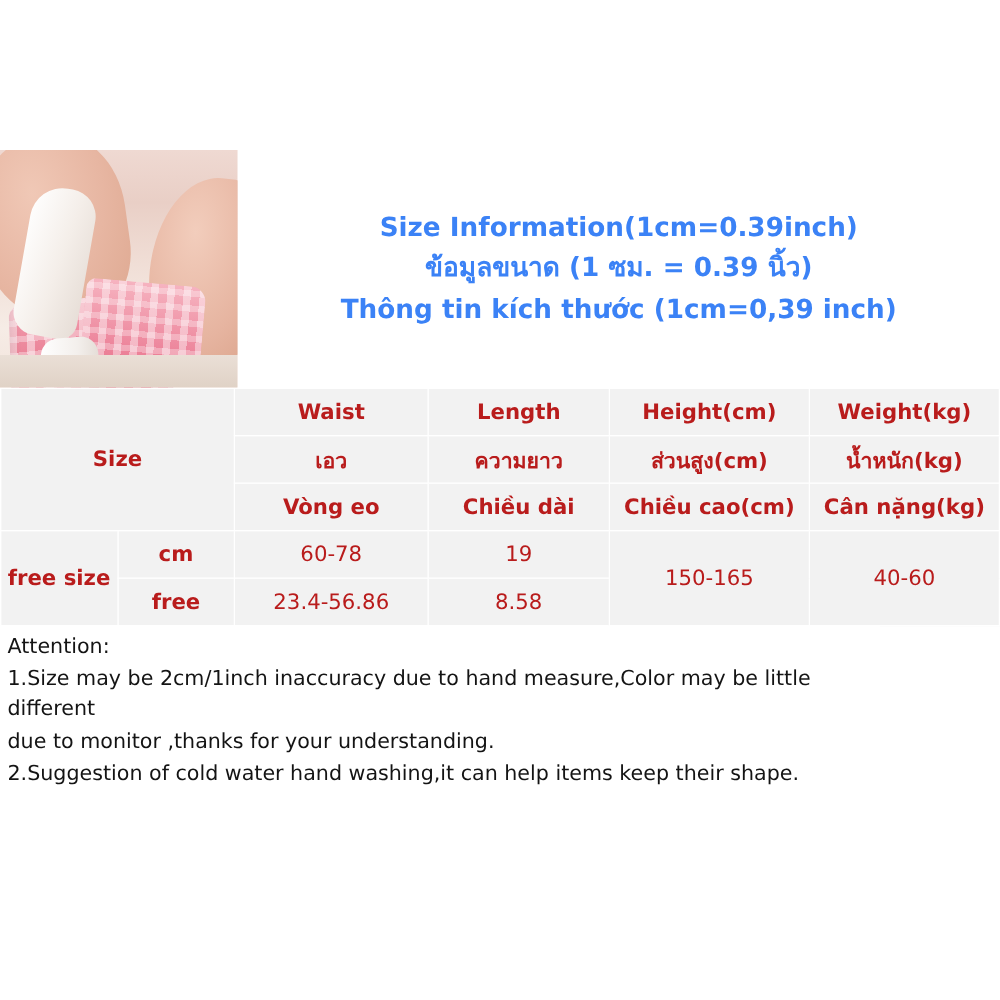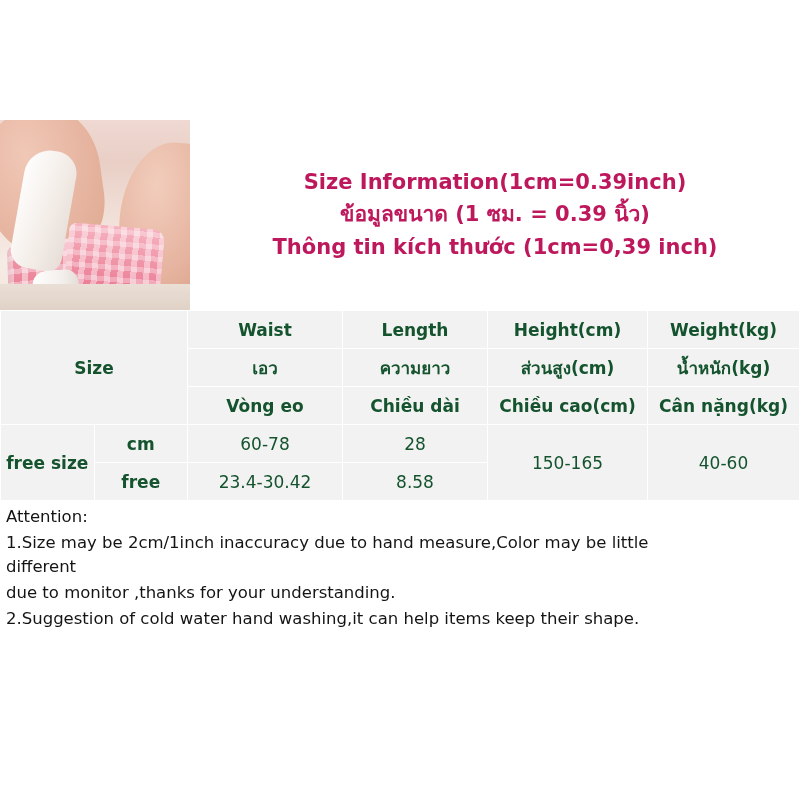--- a/index.html
+++ b/index.html
@@ -117,38 +117,38 @@
     flex-direction: column;
     align-items: center;
     justify-content: center;
     gap: 7px;
     padding: 0 12px;
     box-sizing: border-box;
   }
   .title-line {
     font-weight: bold;
     font-size: 21px;
-    color: #be185d;
+    color: #3b82f6;
     text-align: center;
     white-space: nowrap;
     line-height: 1.2;
   }
 
   
   table.size-table {
     border-collapse: collapse;
     width: 800px;
     table-layout: fixed;
   }
   table.size-table td {
     border: 1px solid #ffffff;
     text-align: center;
     vertical-align: middle;
     font-size: 17px;
-    color: #14532d;
+    color: #b91c1c;
     padding: 4px 2px;
     background: #f2f2f2;
     height: 38px;
     box-sizing: border-box;
   }
   td.head {
     background: #eeeeee;
     font-weight: bold;
     font-size: 17px;
   }
@@ -236,27 +236,27 @@
       <tr>
         <td class="head">Vòng eo</td>
         <td class="head">Chiều dài</td>
         <td class="head">Chiều cao(cm)</td>
         <td class="head">Cân nặng(kg)</td>
       </tr>
       <tr>
         <td class="freesize" rowspan="2">free size</td>
         <td class="unit">cm</td>
         <td class="value">60-78</td>
-        <td class="value">28</td>
+        <td class="value">19</td>
         <td class="value" rowspan="2">150-165</td>
         <td class="value" rowspan="2">40-60</td>
       </tr>
       <tr>
         <td class="unit">free</td>
-        <td class="value">23.4-30.42</td>
+        <td class="value">23.4-56.86</td>
         <td class="value">8.58</td>
       </tr>
     </tbody>
   </table>
 
   <div class="attention">
     <p>Attention:</p>
     <p>1.Size may be 2cm/1inch inaccuracy due to hand measure,Color may be little different</p>
     <p>due to monitor ,thanks for your understanding.</p>
     <p>2.Suggestion of cold water hand washing,it can help items keep their shape.</p>

